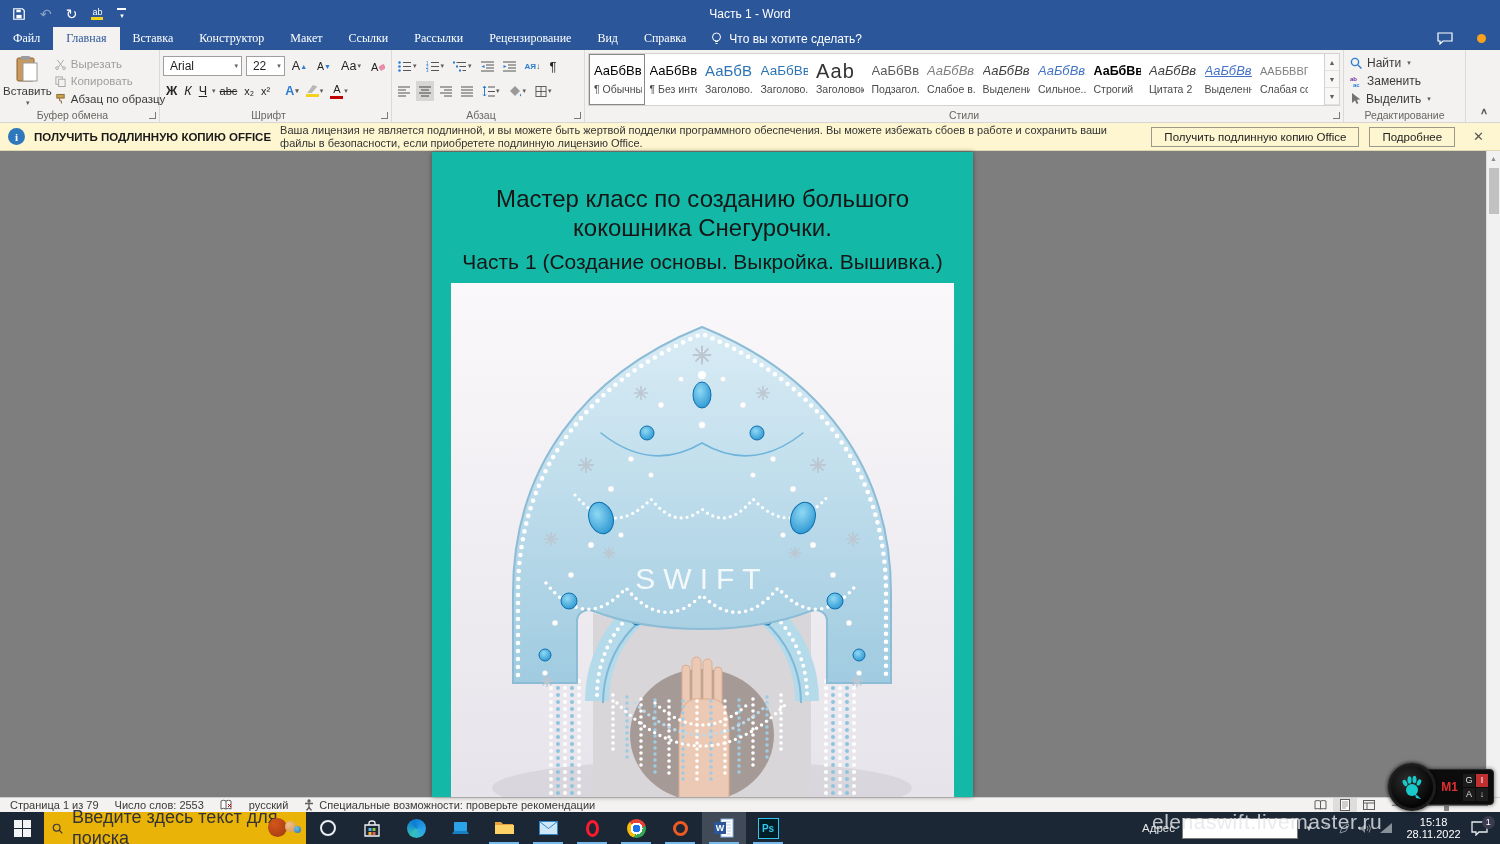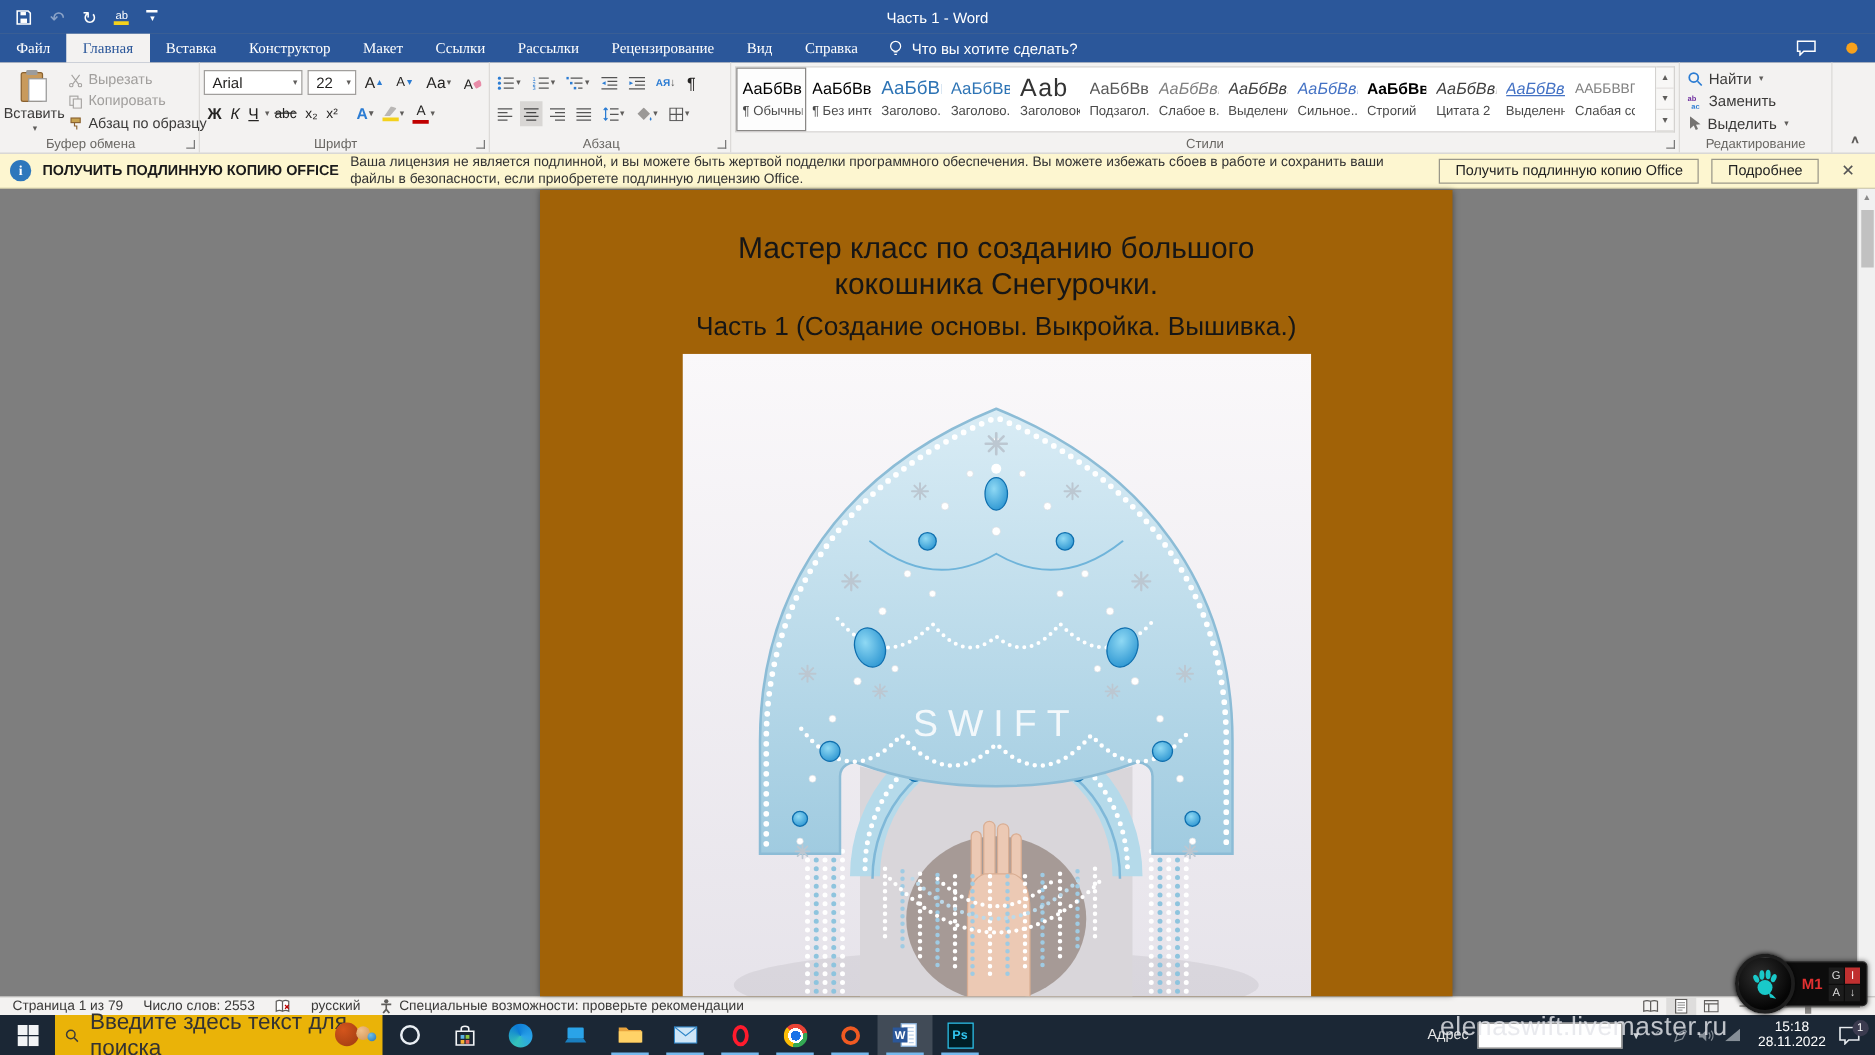--- a/index.html
+++ b/index.html
@@ -95,21 +95,21 @@
   .licbar { height:28px; background:#fdf6d0; border-bottom:1px solid #e0d9b0; display:flex; align-items:center; padding:0 8px; gap:9px; font-size:11px; color:#333; }
   .lic-info { width:17px; height:17px; border-radius:50%; background:#2e77bc; color:#fff; display:flex; align-items:center; justify-content:center; font-size:11px; font-weight:bold; font-family:"Liberation Serif",serif; flex:0 0 auto; }
   .lic-title { font-weight:bold; font-size:11.5px; color:#1a1a1a; white-space:nowrap; }
   .lic-msg { max-width:945px; line-height:12.5px; font-size:11px; }
   .lic-btns { margin-left:auto; display:flex; align-items:center; gap:10px; }
   .lic-btn { border:1px solid #9a9889; background:transparent; font-size:11.5px; padding:3px 12px; color:#222; font-family:inherit; white-space:nowrap; }
   .lic-x { font-size:13px; color:#555; padding:0 8px; }
 
   
   .docarea { position:relative; height:646px; background:#7e7e7e; }
-  .page { position:absolute; left:432px; top:1px; width:730px; height:645px; background:#a16207; box-shadow:0 0 5px rgba(0,0,0,.4); overflow:hidden; }
+  .page { position:absolute; left:432px; top:1px; width:541px; height:645px; background:#14b8a6; box-shadow:0 0 5px rgba(0,0,0,.4); overflow:hidden; }
   .doc-title { margin-top:32px; text-align:center; font-size:24px; color:#161616; line-height:29px; }
   .doc-sub { text-align:center; font-size:21px; color:#161616; margin-top:8px; }
   .doc-img { margin:9px auto 0; width:503px; height:520px; position:relative; }
   .vsb { position:absolute; right:0; top:0; width:14px; height:646px; background:#f1f1f1; border-left:1px solid #dcdcdc; }
   .vsb .arr { height:15px; display:flex; align-items:center; justify-content:center; font-size:7px; color:#8a8a8a; }
   .vsb .thumb { position:absolute; left:2px; top:17px; width:10px; height:46px; background:#c1c1c1; }
 
   
   .statusbar { height:15px; background:#f3f2f1; border-top:1px solid #cfcdcb; display:flex; align-items:center; font-size:11px; color:#3b3a39; padding:0 2px; }
   .sb-item { padding:0 8px; display:flex; align-items:center; gap:5px; white-space:nowrap; }

